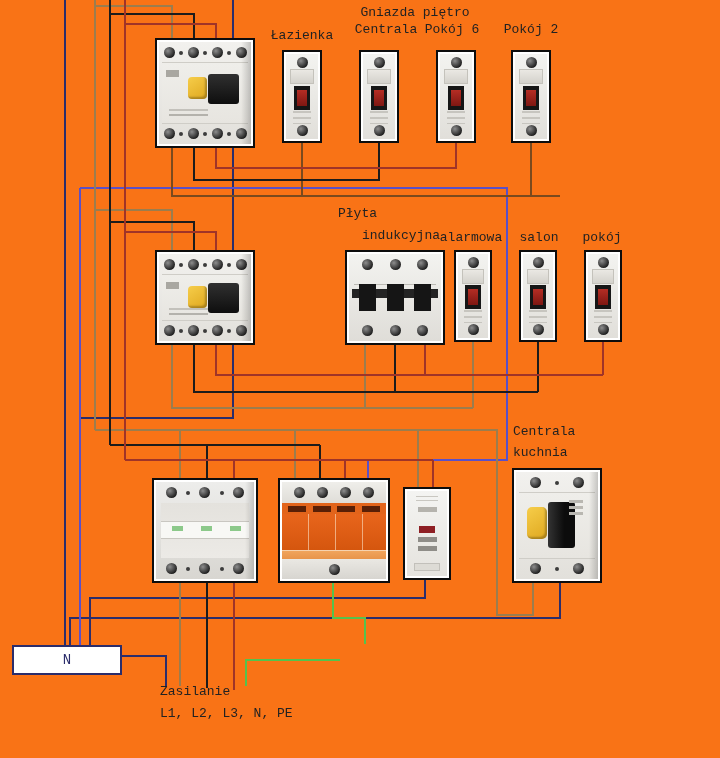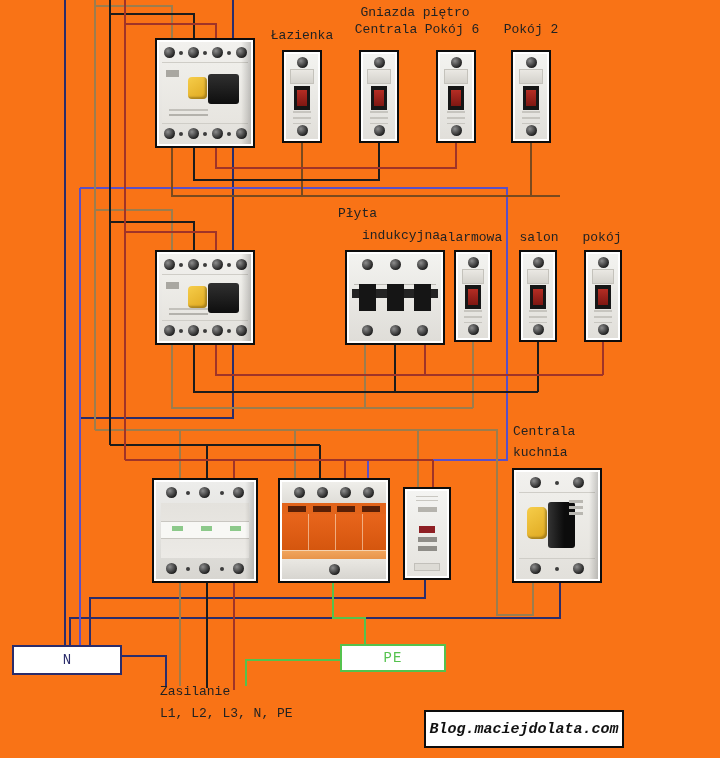--- a/index.html
+++ b/index.html
@@ -428,21 +428,15 @@
           <i class="scr"></i>
           <i class="dot"></i>
           <i class="scr"></i>
         </div>
     </div>
   </div>
 
   <div id="n-box" class="bus-box" style="left:12px;top:645px;width:110px;height:30px;">
     <span>N</span>
   </div>
-  <div id="pe-box" class="bus-box" style="left:340px;top:644px;width:106px;height:28px;">
-    <span>PE</span>
-  </div>
-
-  <div id="blog-box" style="left:424px;top:710px;width:196px;height:34px;">
-    <span>Blog.maciejdolata.com</span>
-  </div>
+
 
 </div>
 
 </body></html>

